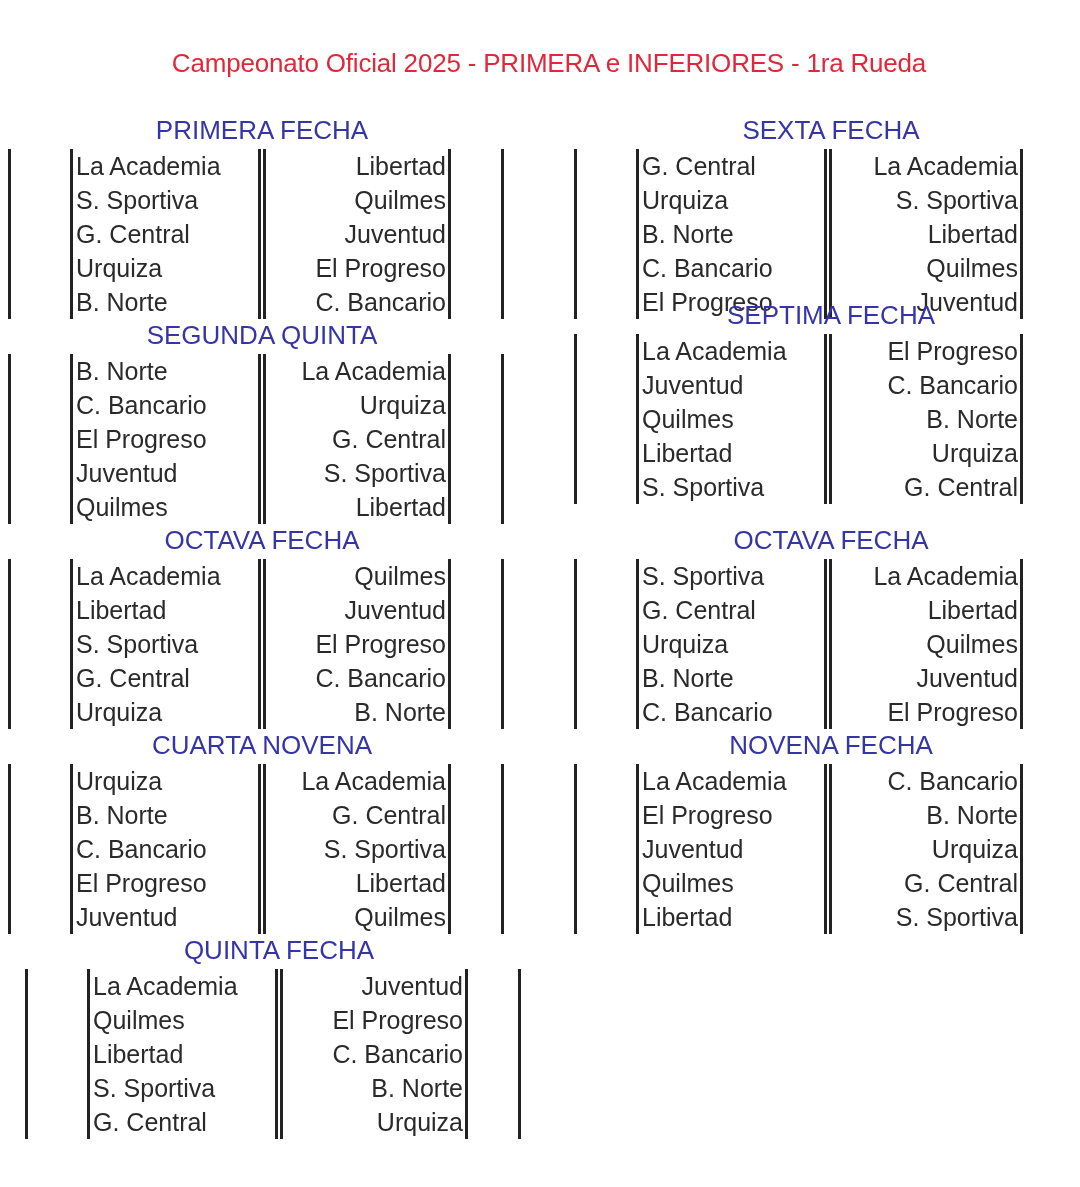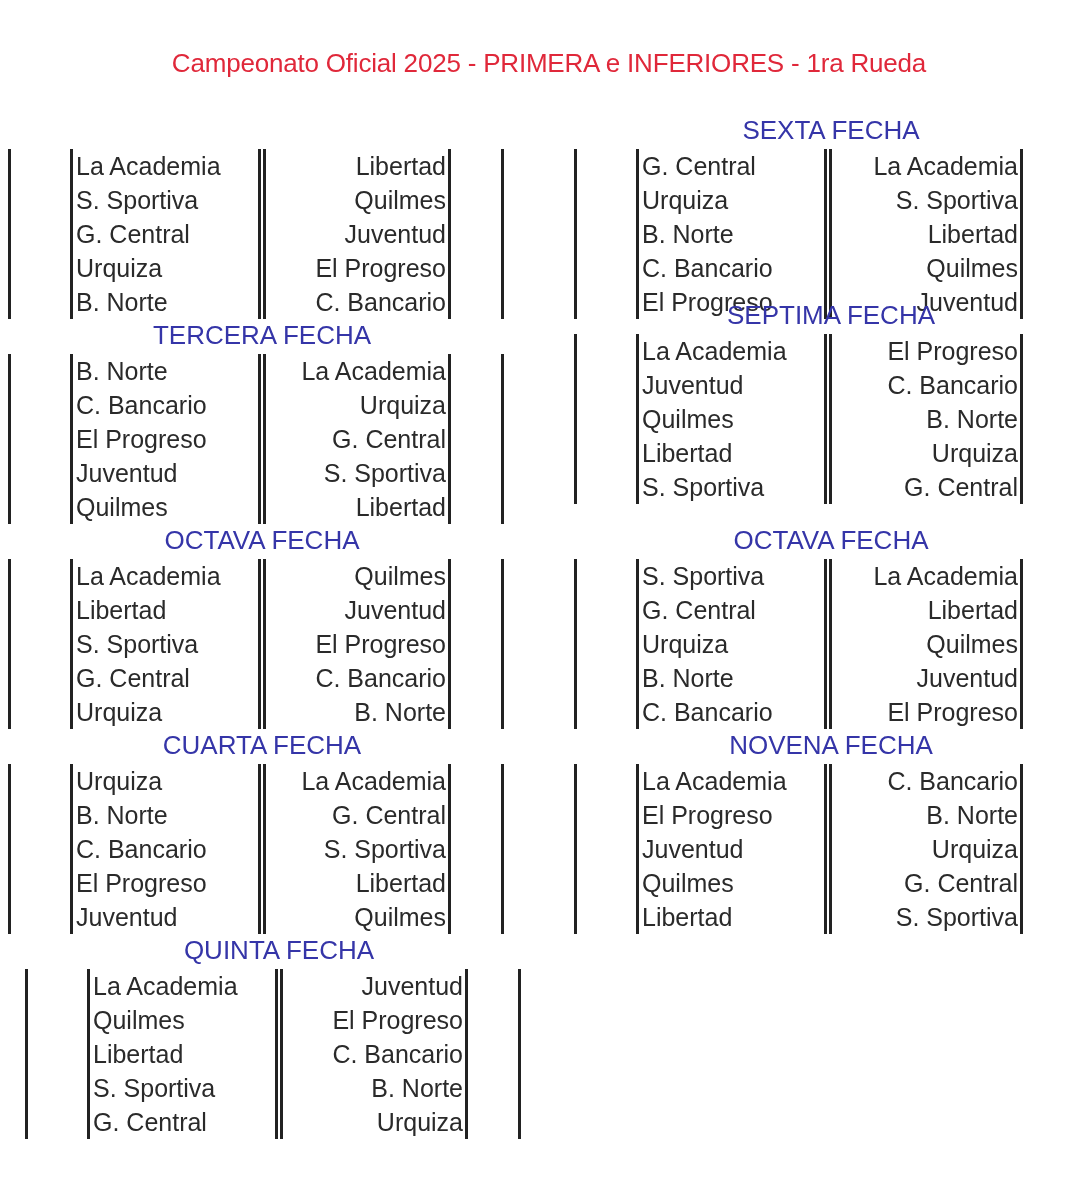--- a/index.html
+++ b/index.html
@@ -18,39 +18,40 @@
   .home { text-align:left; }
   .away { text-align:right; }
 </style>
 </head>
 <body>
 
 <div class="title">Campeonato Oficial 2025 - PRIMERA e INFERIORES  - 1ra Rueda</div>
 
 <div id="blocks">
     <div class="block" style="left: 10px; top: 115px; height: 205px;">
+      <div class="heading" style="left: 0px; width: 504px;">PRIMERA FECHA</div>
       <div class="outer" style="left: -2px;"></div>
       <div class="inner-l" style="left: 60px;"></div>
       <div class="inner-m1" style="left: 248px;"></div>
       <div class="inner-m2" style="left: 253px;"></div>
       <div class="inner-r" style="left: 438px;"></div>
       <div class="outer" style="left: 491px;"></div>
       <div class="row home" style="left: 66px; top: 34px; width: 180px;">La Academia</div>
       <div class="row away" style="left: 258px; top: 34px; width: 178px;">Libertad</div>
       <div class="row home" style="left: 66px; top: 68px; width: 180px;">S. Sportiva</div>
       <div class="row away" style="left: 258px; top: 68px; width: 178px;">Quilmes</div>
       <div class="row home" style="left: 66px; top: 102px; width: 180px;">G. Central</div>
       <div class="row away" style="left: 258px; top: 102px; width: 178px;">Juventud</div>
       <div class="row home" style="left: 66px; top: 136px; width: 180px;">Urquiza</div>
       <div class="row away" style="left: 258px; top: 136px; width: 178px;">El Progreso</div>
       <div class="row home" style="left: 66px; top: 170px; width: 180px;">B. Norte</div>
       <div class="row away" style="left: 258px; top: 170px; width: 178px;">C. Bancario</div>
     </div>
     <div class="block" style="left: 10px; top: 320px; height: 205px;">
-      <div class="heading" style="left: 0px; width: 504px;">TERCERA FECHA</div>
+      <div class="heading" style="left: 0px; width: 504px;">SEGUNDA QUINTA</div>
       <div class="outer" style="left: -2px;"></div>
       <div class="inner-l" style="left: 60px;"></div>
       <div class="inner-m1" style="left: 248px;"></div>
       <div class="inner-m2" style="left: 253px;"></div>
       <div class="inner-r" style="left: 438px;"></div>
       <div class="outer" style="left: 491px;"></div>
       <div class="row home" style="left: 66px; top: 34px; width: 180px;">B. Norte</div>
       <div class="row away" style="left: 258px; top: 34px; width: 178px;">La Academia</div>
       <div class="row home" style="left: 66px; top: 68px; width: 180px;">C. Bancario</div>
       <div class="row away" style="left: 258px; top: 68px; width: 178px;">Urquiza</div>
@@ -74,21 +75,21 @@
       <div class="row home" style="left: 66px; top: 68px; width: 180px;">Libertad</div>
       <div class="row away" style="left: 258px; top: 68px; width: 178px;">Juventud</div>
       <div class="row home" style="left: 66px; top: 102px; width: 180px;">S. Sportiva</div>
       <div class="row away" style="left: 258px; top: 102px; width: 178px;">El Progreso</div>
       <div class="row home" style="left: 66px; top: 136px; width: 180px;">G. Central</div>
       <div class="row away" style="left: 258px; top: 136px; width: 178px;">C. Bancario</div>
       <div class="row home" style="left: 66px; top: 170px; width: 180px;">Urquiza</div>
       <div class="row away" style="left: 258px; top: 170px; width: 178px;">B. Norte</div>
     </div>
     <div class="block" style="left: 10px; top: 730px; height: 205px;">
-      <div class="heading" style="left: 0px; width: 504px;">CUARTA FECHA</div>
+      <div class="heading" style="left: 0px; width: 504px;">CUARTA NOVENA</div>
       <div class="outer" style="left: -2px;"></div>
       <div class="inner-l" style="left: 60px;"></div>
       <div class="inner-m1" style="left: 248px;"></div>
       <div class="inner-m2" style="left: 253px;"></div>
       <div class="inner-r" style="left: 438px;"></div>
       <div class="outer" style="left: 491px;"></div>
       <div class="row home" style="left: 66px; top: 34px; width: 180px;">Urquiza</div>
       <div class="row away" style="left: 258px; top: 34px; width: 178px;">La Academia</div>
       <div class="row home" style="left: 66px; top: 68px; width: 180px;">B. Norte</div>
       <div class="row away" style="left: 258px; top: 68px; width: 178px;">G. Central</div>

